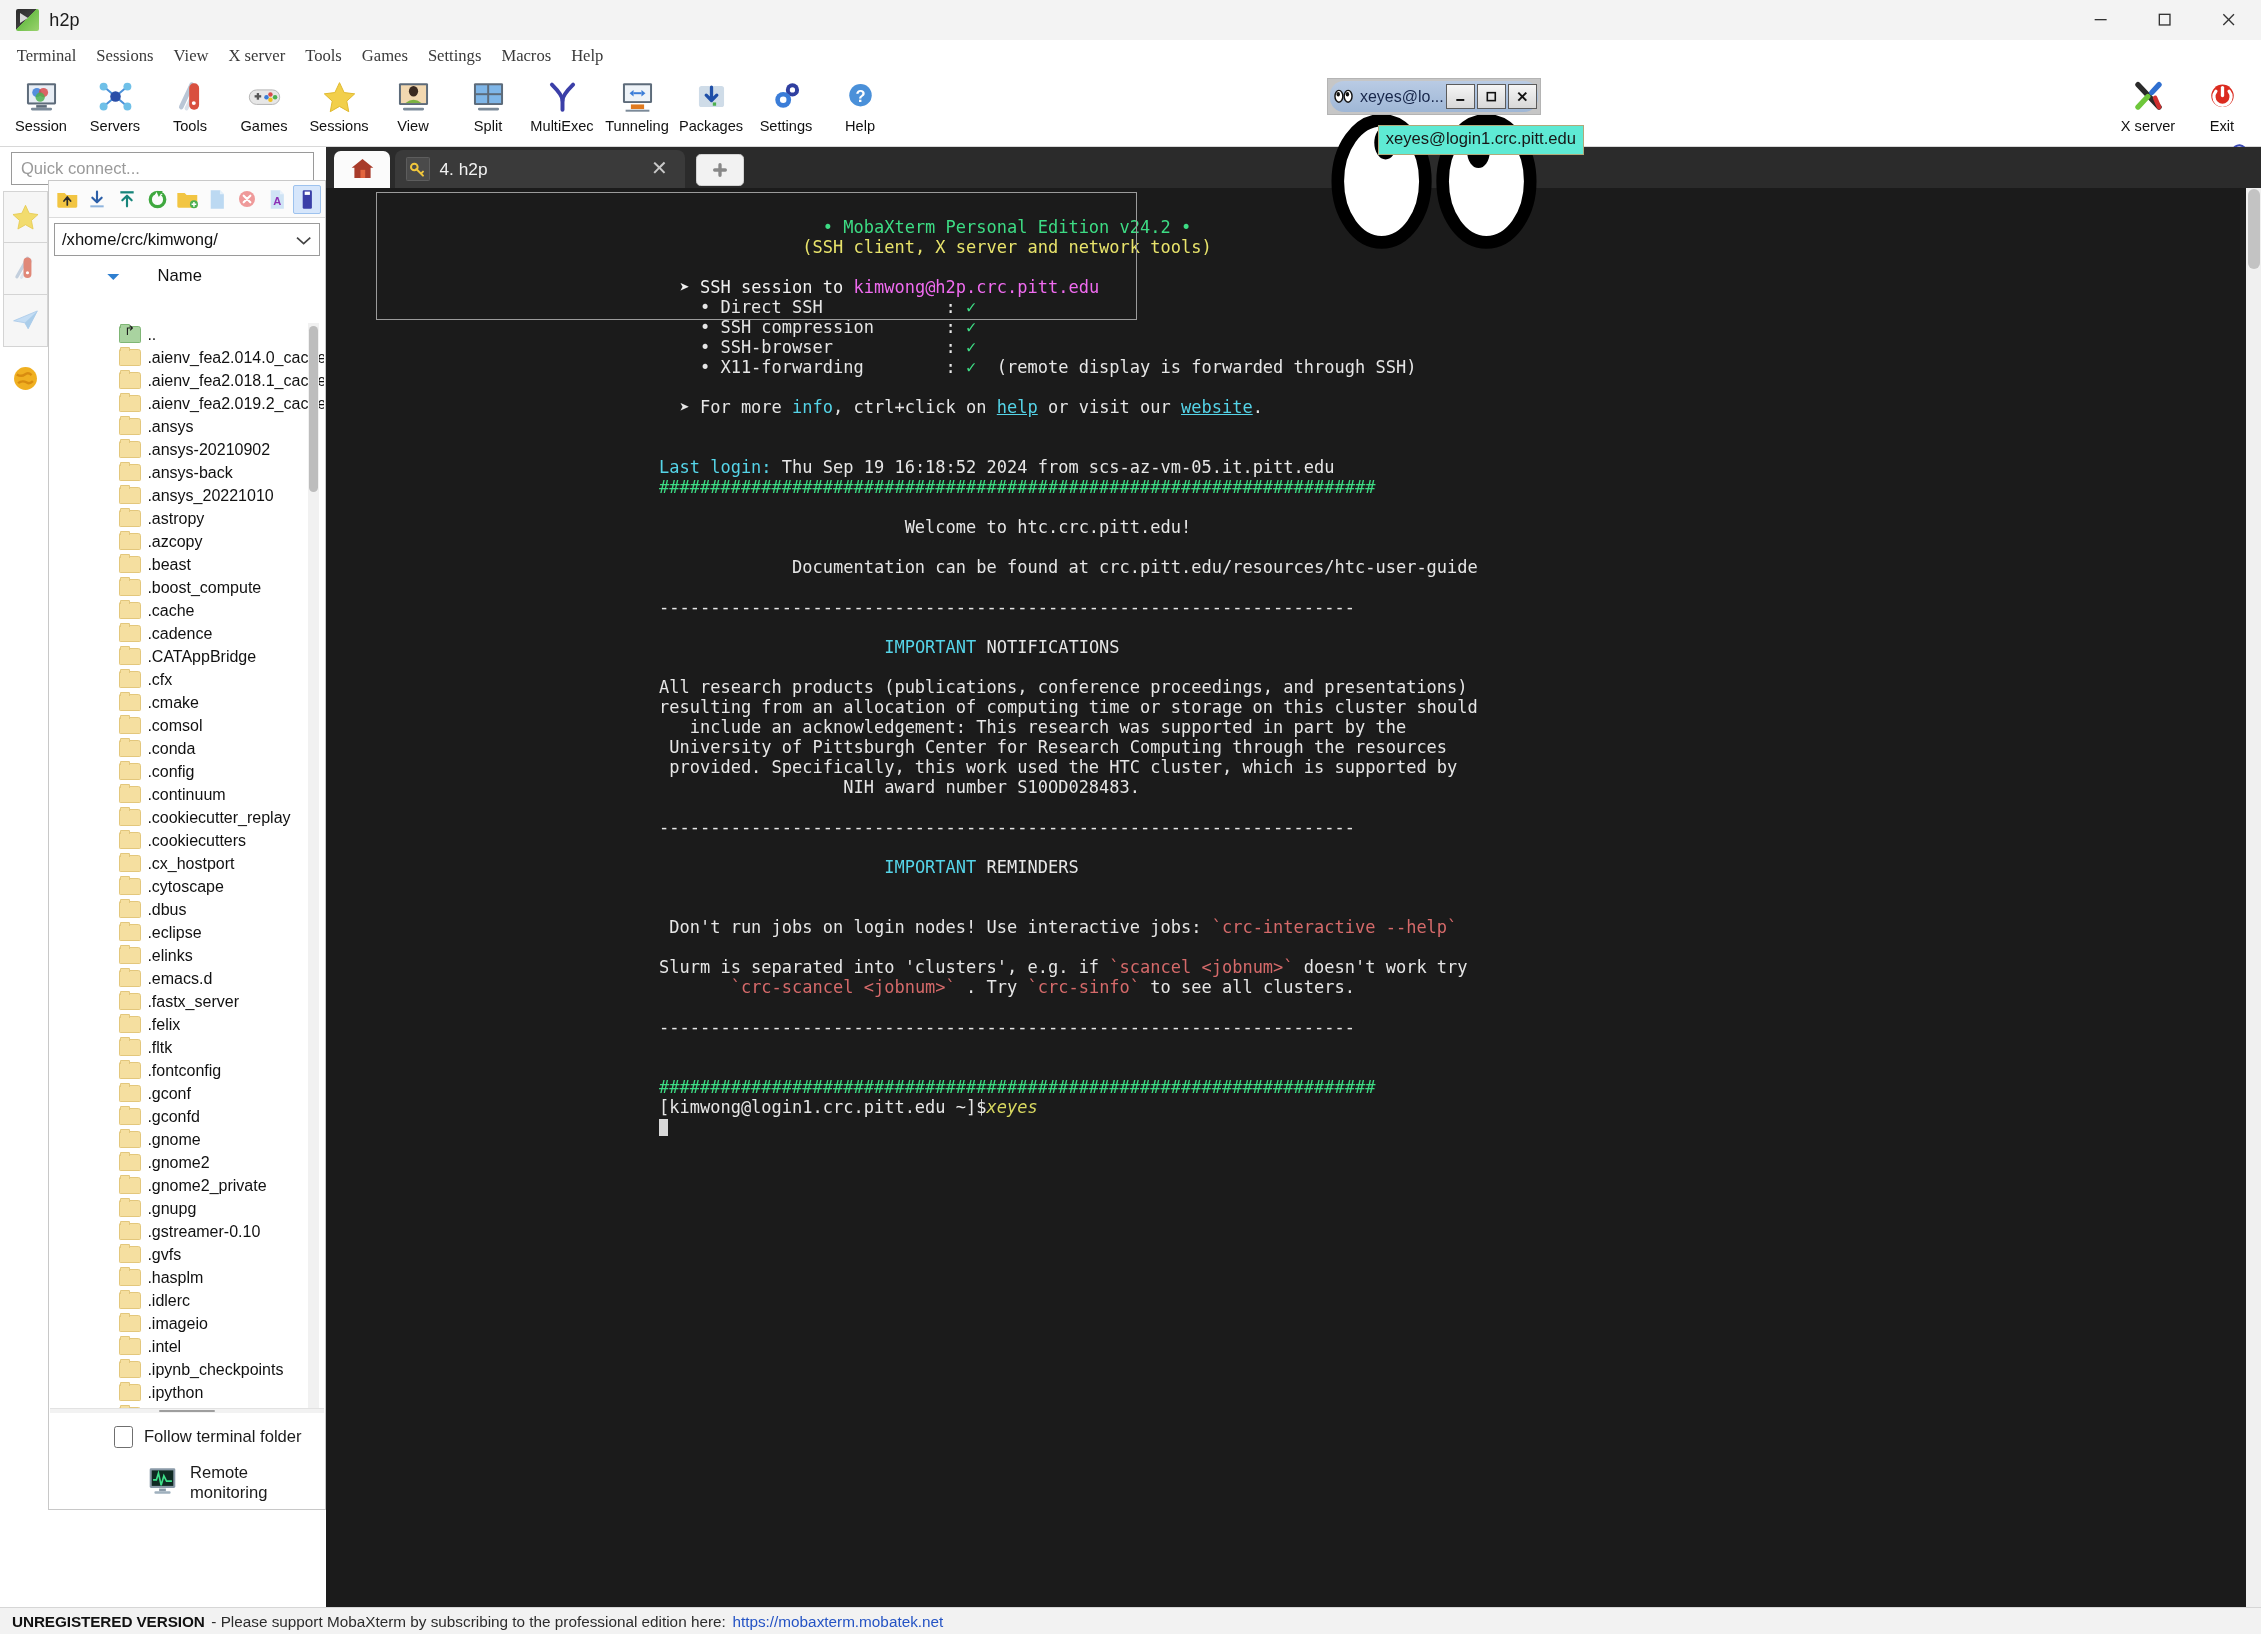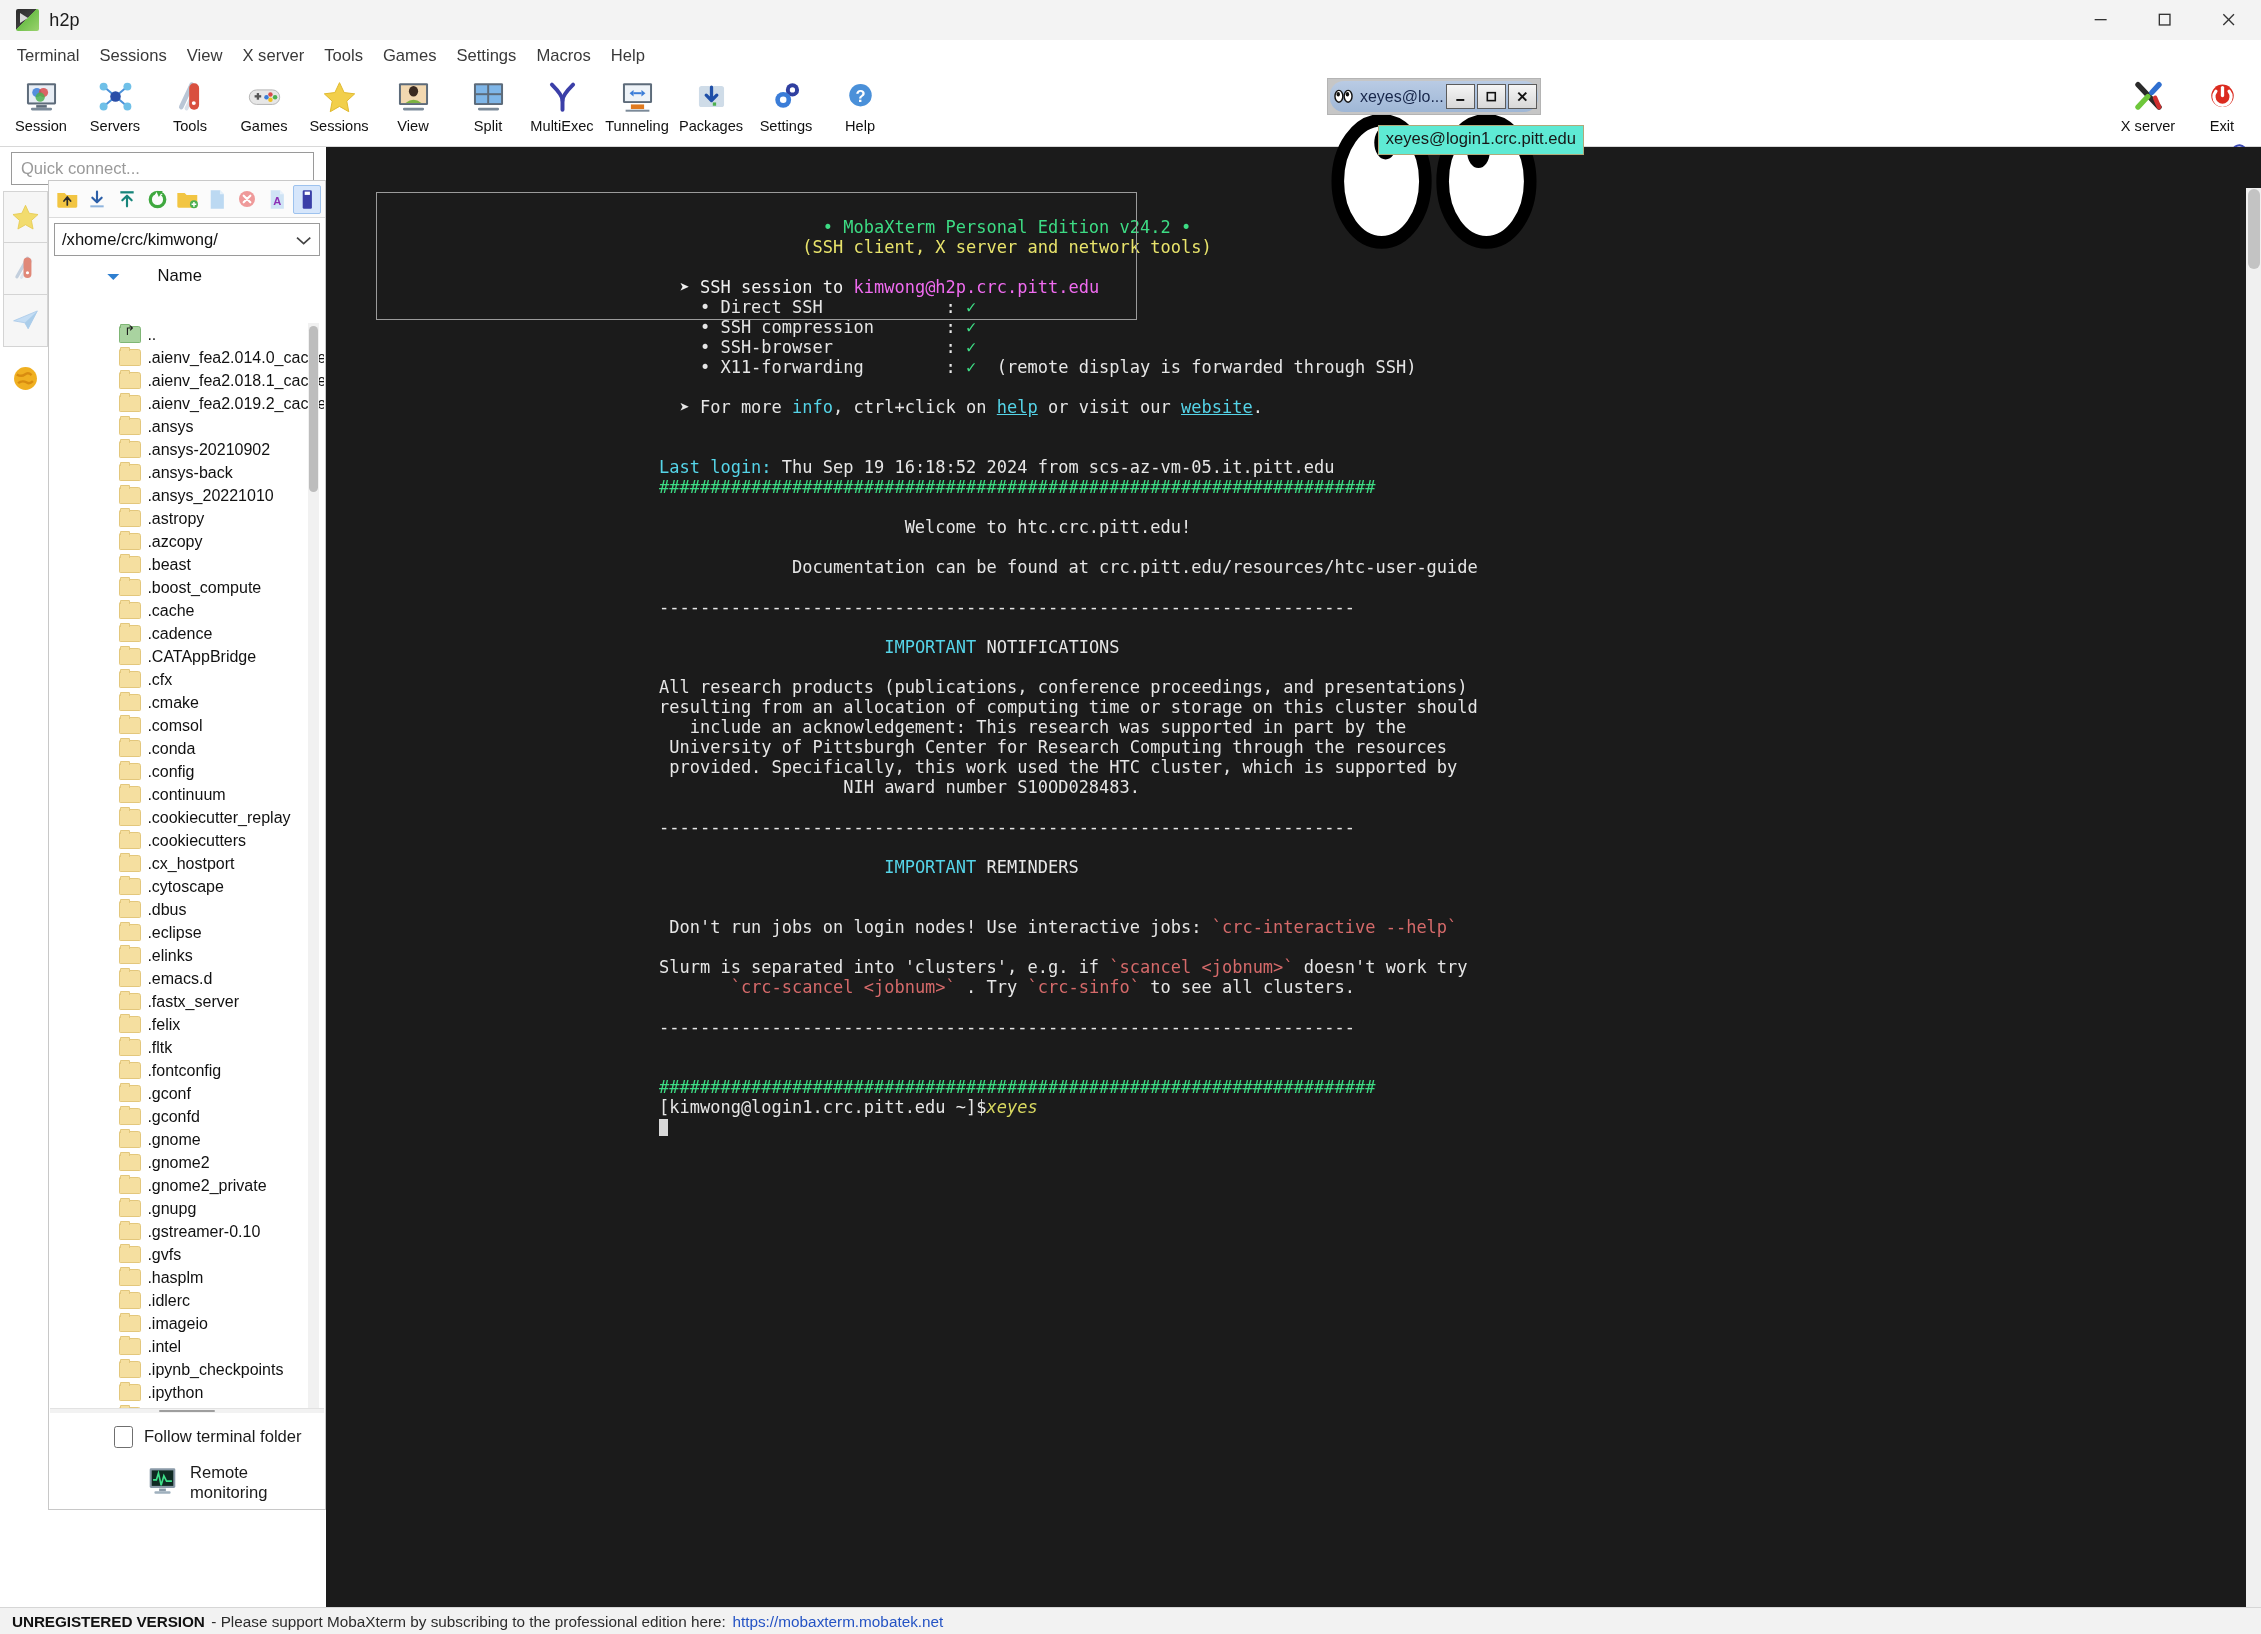--- a/index.html
+++ b/index.html
@@ -31,21 +31,21 @@
   .wbtn{width:64px;height:40px;display:flex;align-items:center;justify-content:center;}
   .wbtn svg{display:block;}
 
   
   .menubar{
     position:absolute;left:0;top:40px;width:2261px;height:33px;
     background:#ffffff;display:flex;align-items:center;padding-left:6.7px;
     border-bottom:0.7px solid #ebebeb;box-sizing:border-box;
   }
   .menuitem{
-    font-size:16.6px;color:#3a3a3a;padding:2.7px 10px;cursor:default;white-space:nowrap;
+    font-size:16.6px;color:#3a3a3a;padding:2.7px 10px;cursor:default;white-space:nowrap;font-family:Liberation Serif, serif;
   }
 
   
   .toolbar{
     position:absolute;left:0;top:72px;width:2261px;height:74px;
     background:#ffffff;border-bottom:0.7px solid #d8d8d8;
   }
   .tbtn{
     position:absolute;top:4px;width:74px;height:69px;
     display:flex;flex-direction:column;align-items:center;justify-content:flex-start;
@@ -786,20 +786,45 @@
           <rect x="18" y="35" width="10" height="4" fill="#8a9aa8"></rect>
           <rect x="11" y="39" width="24" height="3.5" rx="1.5" fill="#9fb0bd"></rect>
         </svg>
       </span>
       <span>Remote monitoring</span>
     </div>
   </div>
 
   <div class="termwrap">
 
+    <div class="tabbar">
+      <div class="hometab">
+        <span>
+          <svg width="27" height="27" viewBox="0 0 40 40">
+            <polygon points="20,6 36,19 32,19 32,34 8,34 8,19 4,19" fill="#a83b2a"></polygon>
+            <rect x="17" y="22" width="7" height="12" fill="#e2653e"></rect>
+          </svg>
+        </span>
+      </div>
+      <div class="tab">
+        <span class="keyico">
+          <svg width="17.3" height="17.3" viewBox="0 0 26 26">
+            <circle cx="8" cy="9" r="5" fill="none" stroke="#f0c63c" stroke-width="3"></circle>
+            <path d="M11 12 L21 22 M18 19 L21 16" stroke="#f0c63c" stroke-width="3" stroke-linecap="round"></path>
+          </svg>
+        </span>
+        <span class="tlabel">4. h2p</span>
+        <span class="tclose">✕</span>
+      </div>
+      <div class="plustab">
+        <svg width="20" height="20" viewBox="0 0 30 30">
+          <path d="M15 7 v16 M7 15 h16" stroke="#888" stroke-width="5" stroke-linecap="round"></path>
+        </svg>
+      </div>
+    </div>
 
     <div class="term"><span id="term-content">
                 <span class="c-green">• MobaXterm Personal Edition v24.2 •</span>
               <span class="c-gold">(SSH client, X server and network tools)</span>
 
   <span class="c-white">➤ SSH session to </span><span class="c-magenta">kimwong@h2p.crc.pitt.edu</span>
     • Direct SSH            : <span class="c-green">✓</span>
     • SSH compression       : <span class="c-green">✓</span>
     • SSH-browser           : <span class="c-green">✓</span>
     • X11-forwarding        : <span class="c-green">✓</span>  (remote display is forwarded through SSH)

